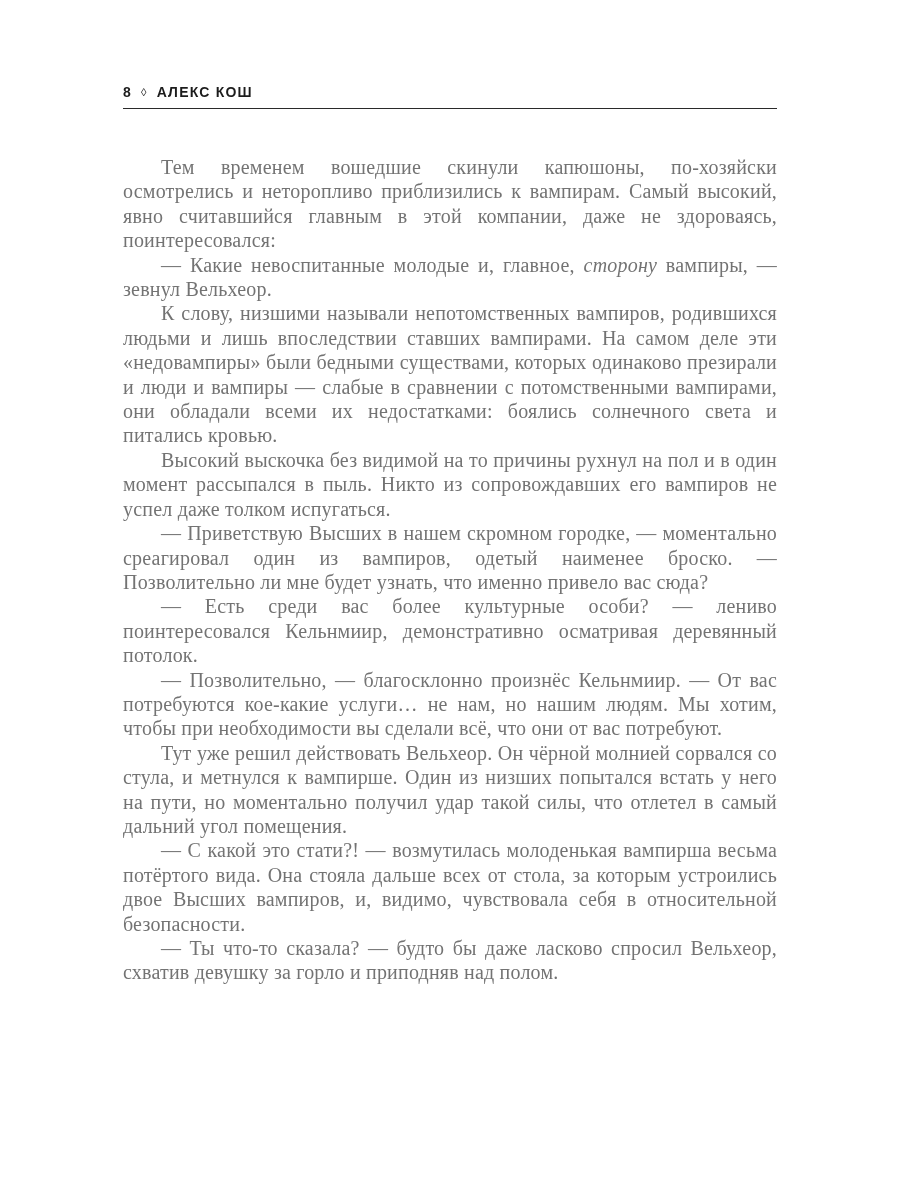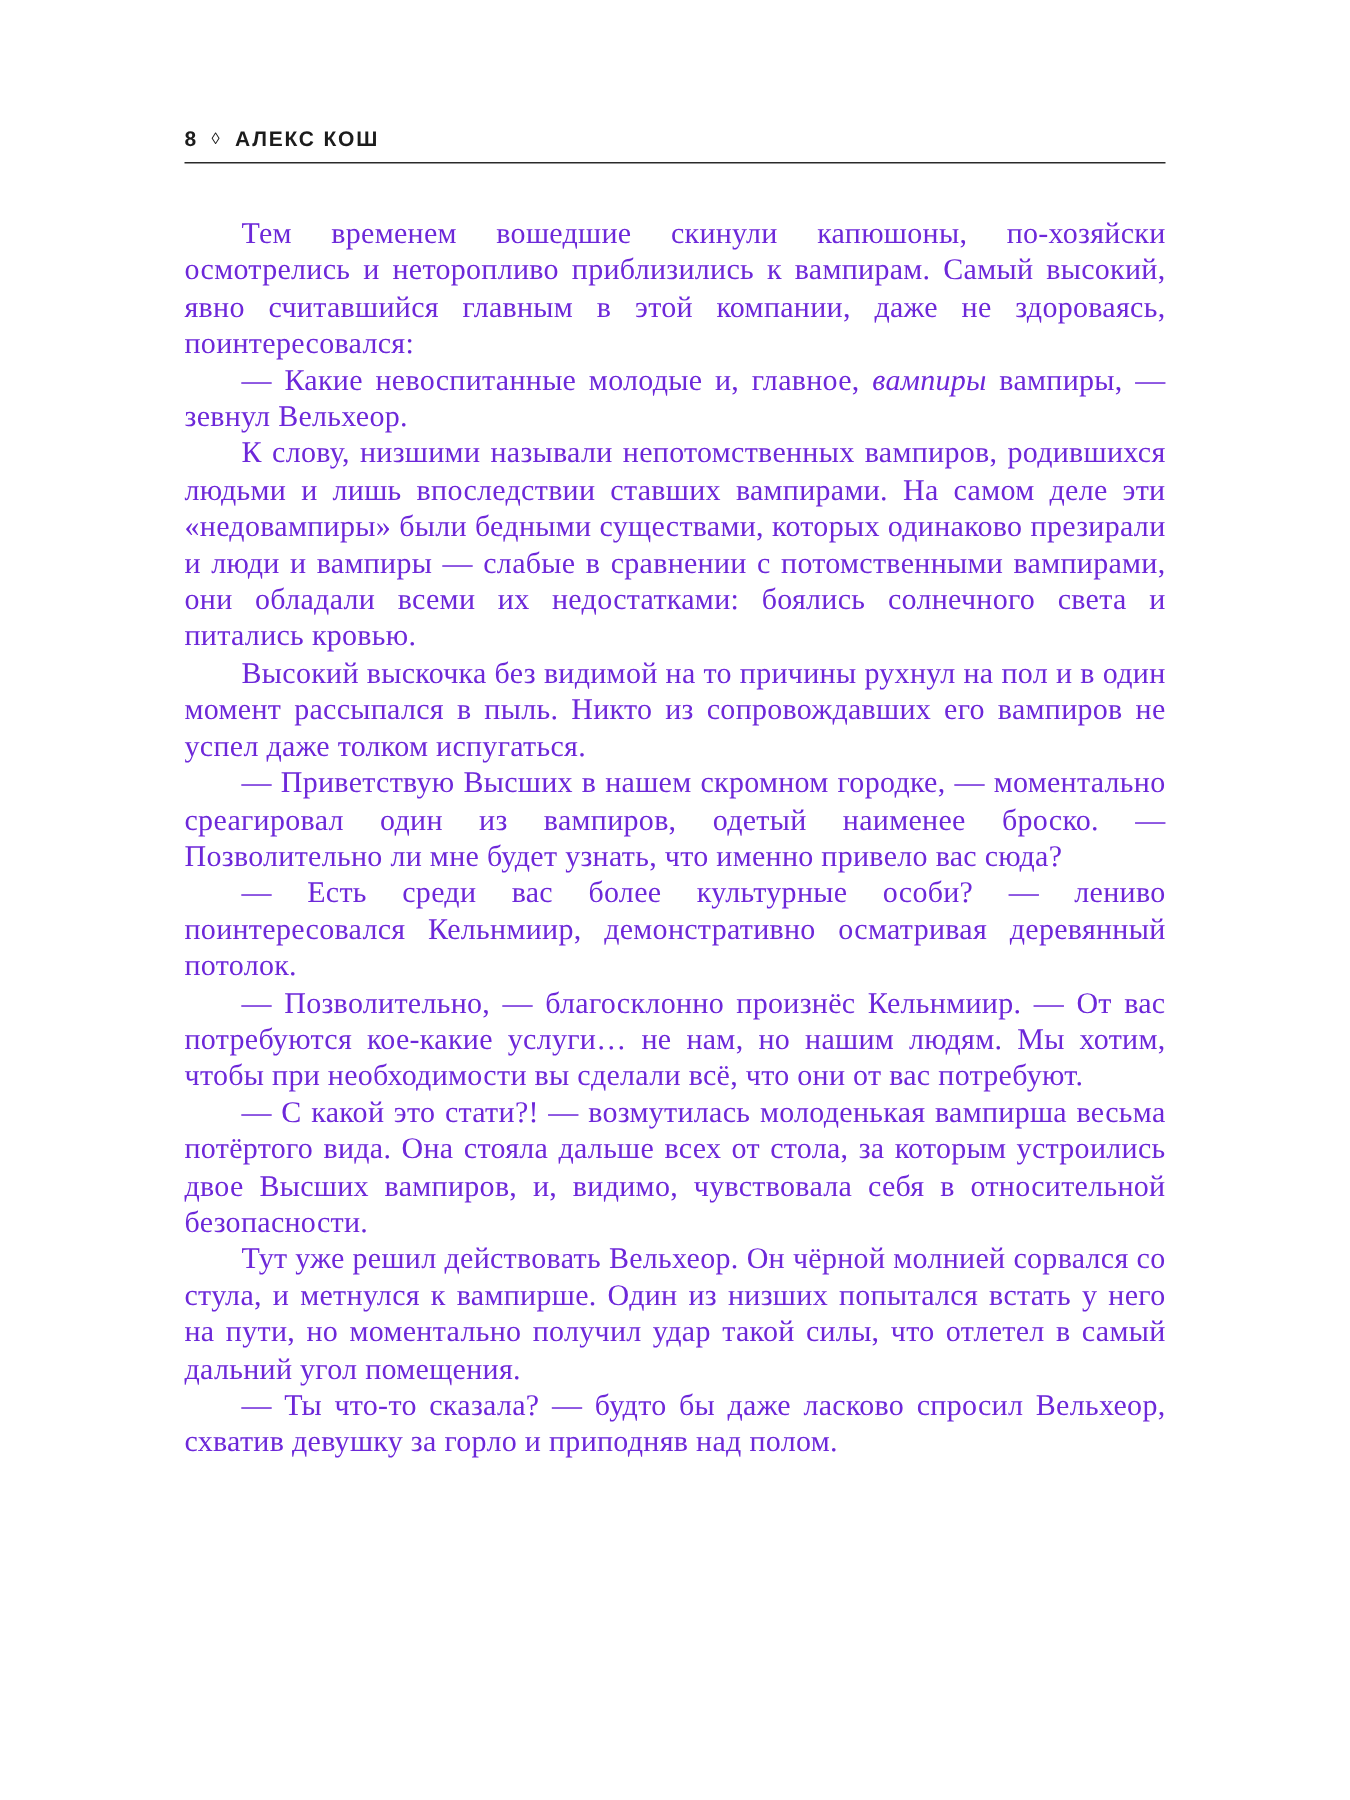--- a/index.html
+++ b/index.html
@@ -35,25 +35,25 @@
     font-weight: normal;
     position: relative;
     top: -1px;
   }
   .head-rule {
     border: none;
     border-top: 1.5px solid #2a2a2a;
     margin: 8px 0 0 0;
   }
   .body-text {
-    margin-top: 35px;
+    margin-top: 46px;
     font-family: "Liberation Serif", "DejaVu Serif", serif;
     font-size: 20px;
     line-height: 24.4px;
-    color: #6d28d9;
+    color: #737373;
     text-align: justify;
     letter-spacing: 0.2px;
     hyphens: auto;
     -webkit-hyphens: auto;
   }
   .body-text p.para {
     margin: 0;
     padding: 0;
     text-indent: 38px;
   }
@@ -70,25 +70,25 @@
     <div class="running-head">
       <span>8</span>
       <span class="diamond">◊</span>
       <span>АЛЕКС КОШ</span>
     </div>
 
     <hr class="head-rule">
 
     <div class="body-text">
         <p class="para"><span>Тем временем вошедшие скинули капюшоны, по-хозяйски осмотрелись и неторопливо приблизились к вампирам. Самый высокий, явно считавшийся главным в этой компании, даже не здороваясь, поинтересовался:</span></p>
-        <p class="para"><span>— Какие невоспитанные молодые и, главное, </span><em>вампиры</em><span> вампиры, — зевнул Вельхеор.</span></p>
+        <p class="para"><span>— Какие невоспитанные молодые и, главное, </span><em>сторону</em><span> вампиры, — зевнул Вельхеор.</span></p>
         <p class="para"><span>К слову, низшими называли непотомственных вампиров, родившихся людьми и лишь впоследствии ставших вампирами. На самом деле эти «недовампиры» были бедными существами, которых одинаково презирали и люди и вампиры — слабые в сравнении с потомственными вампирами, они обладали всеми их недостатками: боялись солнечного света и питались кровью.</span></p>
         <p class="para"><span>Высокий выскочка без видимой на то причины рухнул на пол и в один момент рассыпался в пыль. Никто из сопровождавших его вампиров не успел даже толком испугаться.</span></p>
         <p class="para"><span>— Приветствую Высших в нашем скромном городке, — моментально среагировал один из вампиров, одетый наименее броско. — Позволительно ли мне будет узнать, что именно привело вас сюда?</span></p>
         <p class="para"><span>— Есть среди вас более культурные особи? — лениво поинтересовался Кельнмиир, демонстративно осматривая деревянный потолок.</span></p>
         <p class="para"><span>— Позволительно, — благосклонно произнёс Кельнмиир. — От вас потребуются кое-какие услуги… не нам, но нашим людям. Мы хотим, чтобы при необходимости вы сделали всё, что они от вас потребуют.</span></p>
+        <p class="para"><span>Тут уже решил действовать Вельхеор. Он чёрной молнией сорвался со стула, и метнулся к вампирше. Один из низших попытался встать у него на пути, но моментально получил удар такой силы, что отлетел в самый дальний угол помещения.</span></p>
         <p class="para"><span>— С какой это стати?! — возмутилась молоденькая вампирша весьма потёртого вида. Она стояла дальше всех от стола, за которым устроились двое Высших вампиров, и, видимо, чувствовала себя в относительной безопасности.</span></p>
-        <p class="para"><span>Тут уже решил действовать Вельхеор. Он чёрной молнией сорвался со стула, и метнулся к вампирше. Один из низших попытался встать у него на пути, но моментально получил удар такой силы, что отлетел в самый дальний угол помещения.</span></p>
         <p class="para"><span>— Ты что-то сказала? — будто бы даже ласково спросил Вельхеор, схватив девушку за горло и приподняв над полом.</span></p>
       </div>
 
   </div>
 </div>
 
 </body></html>

